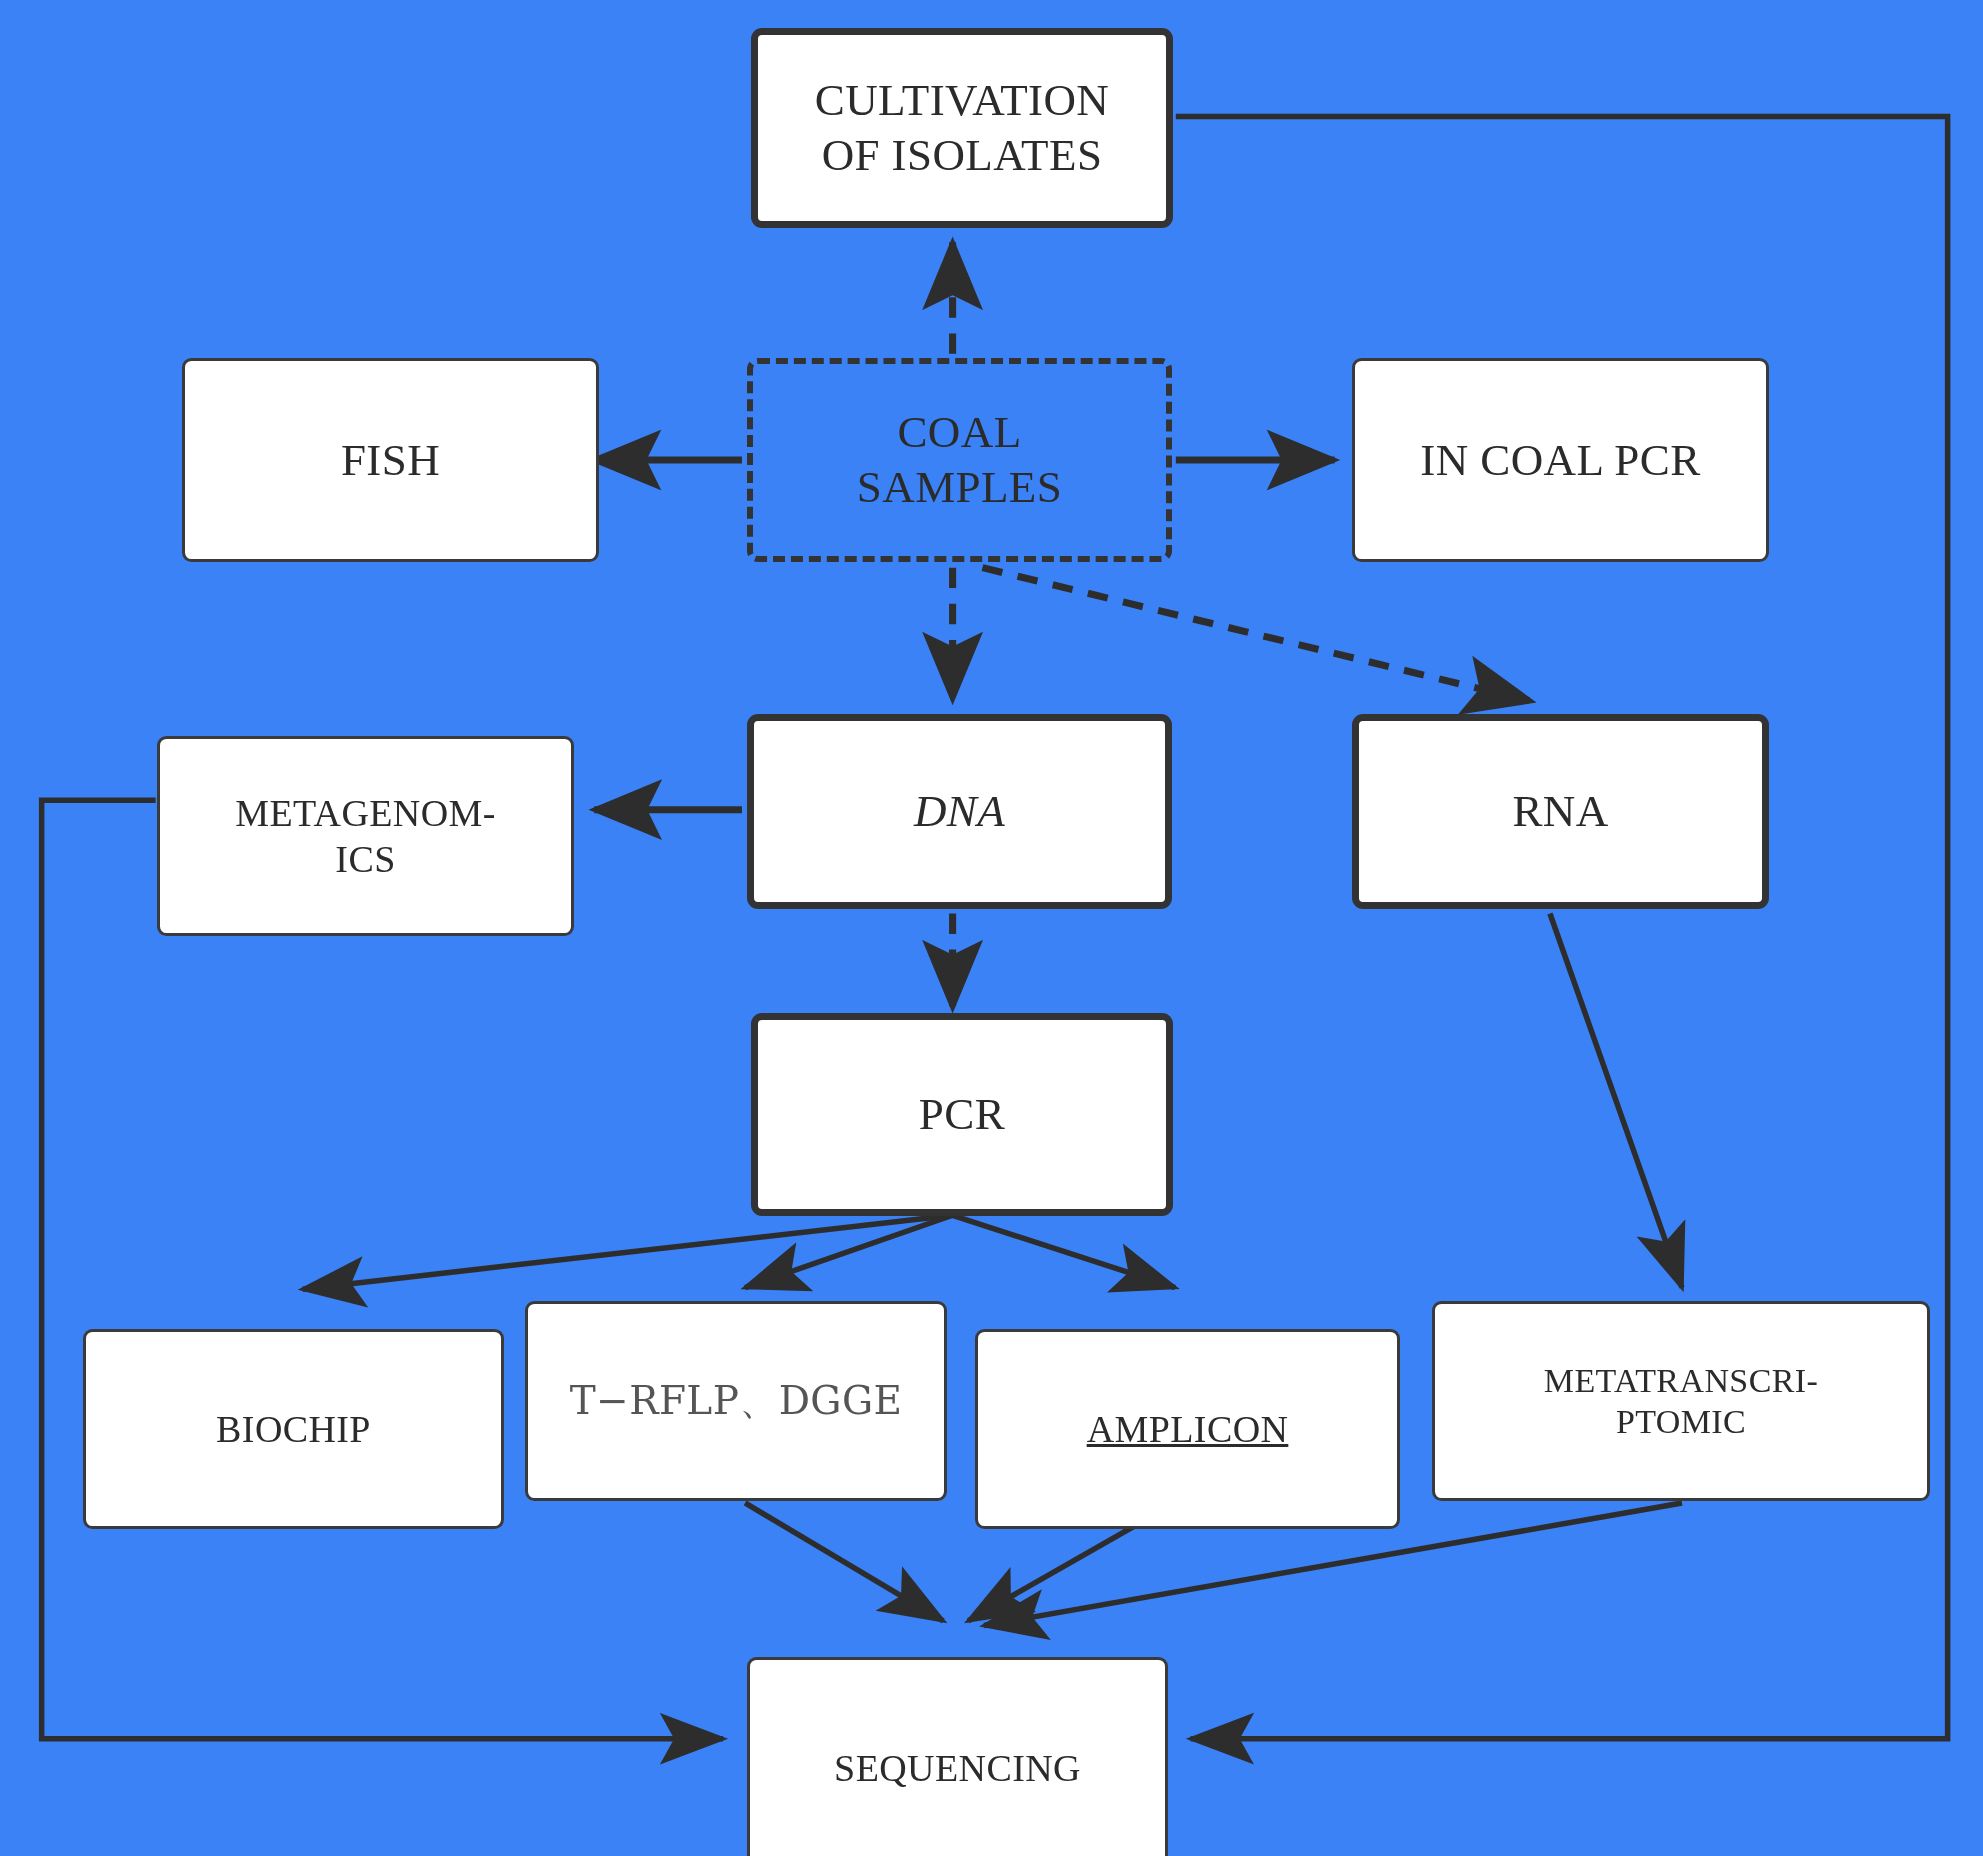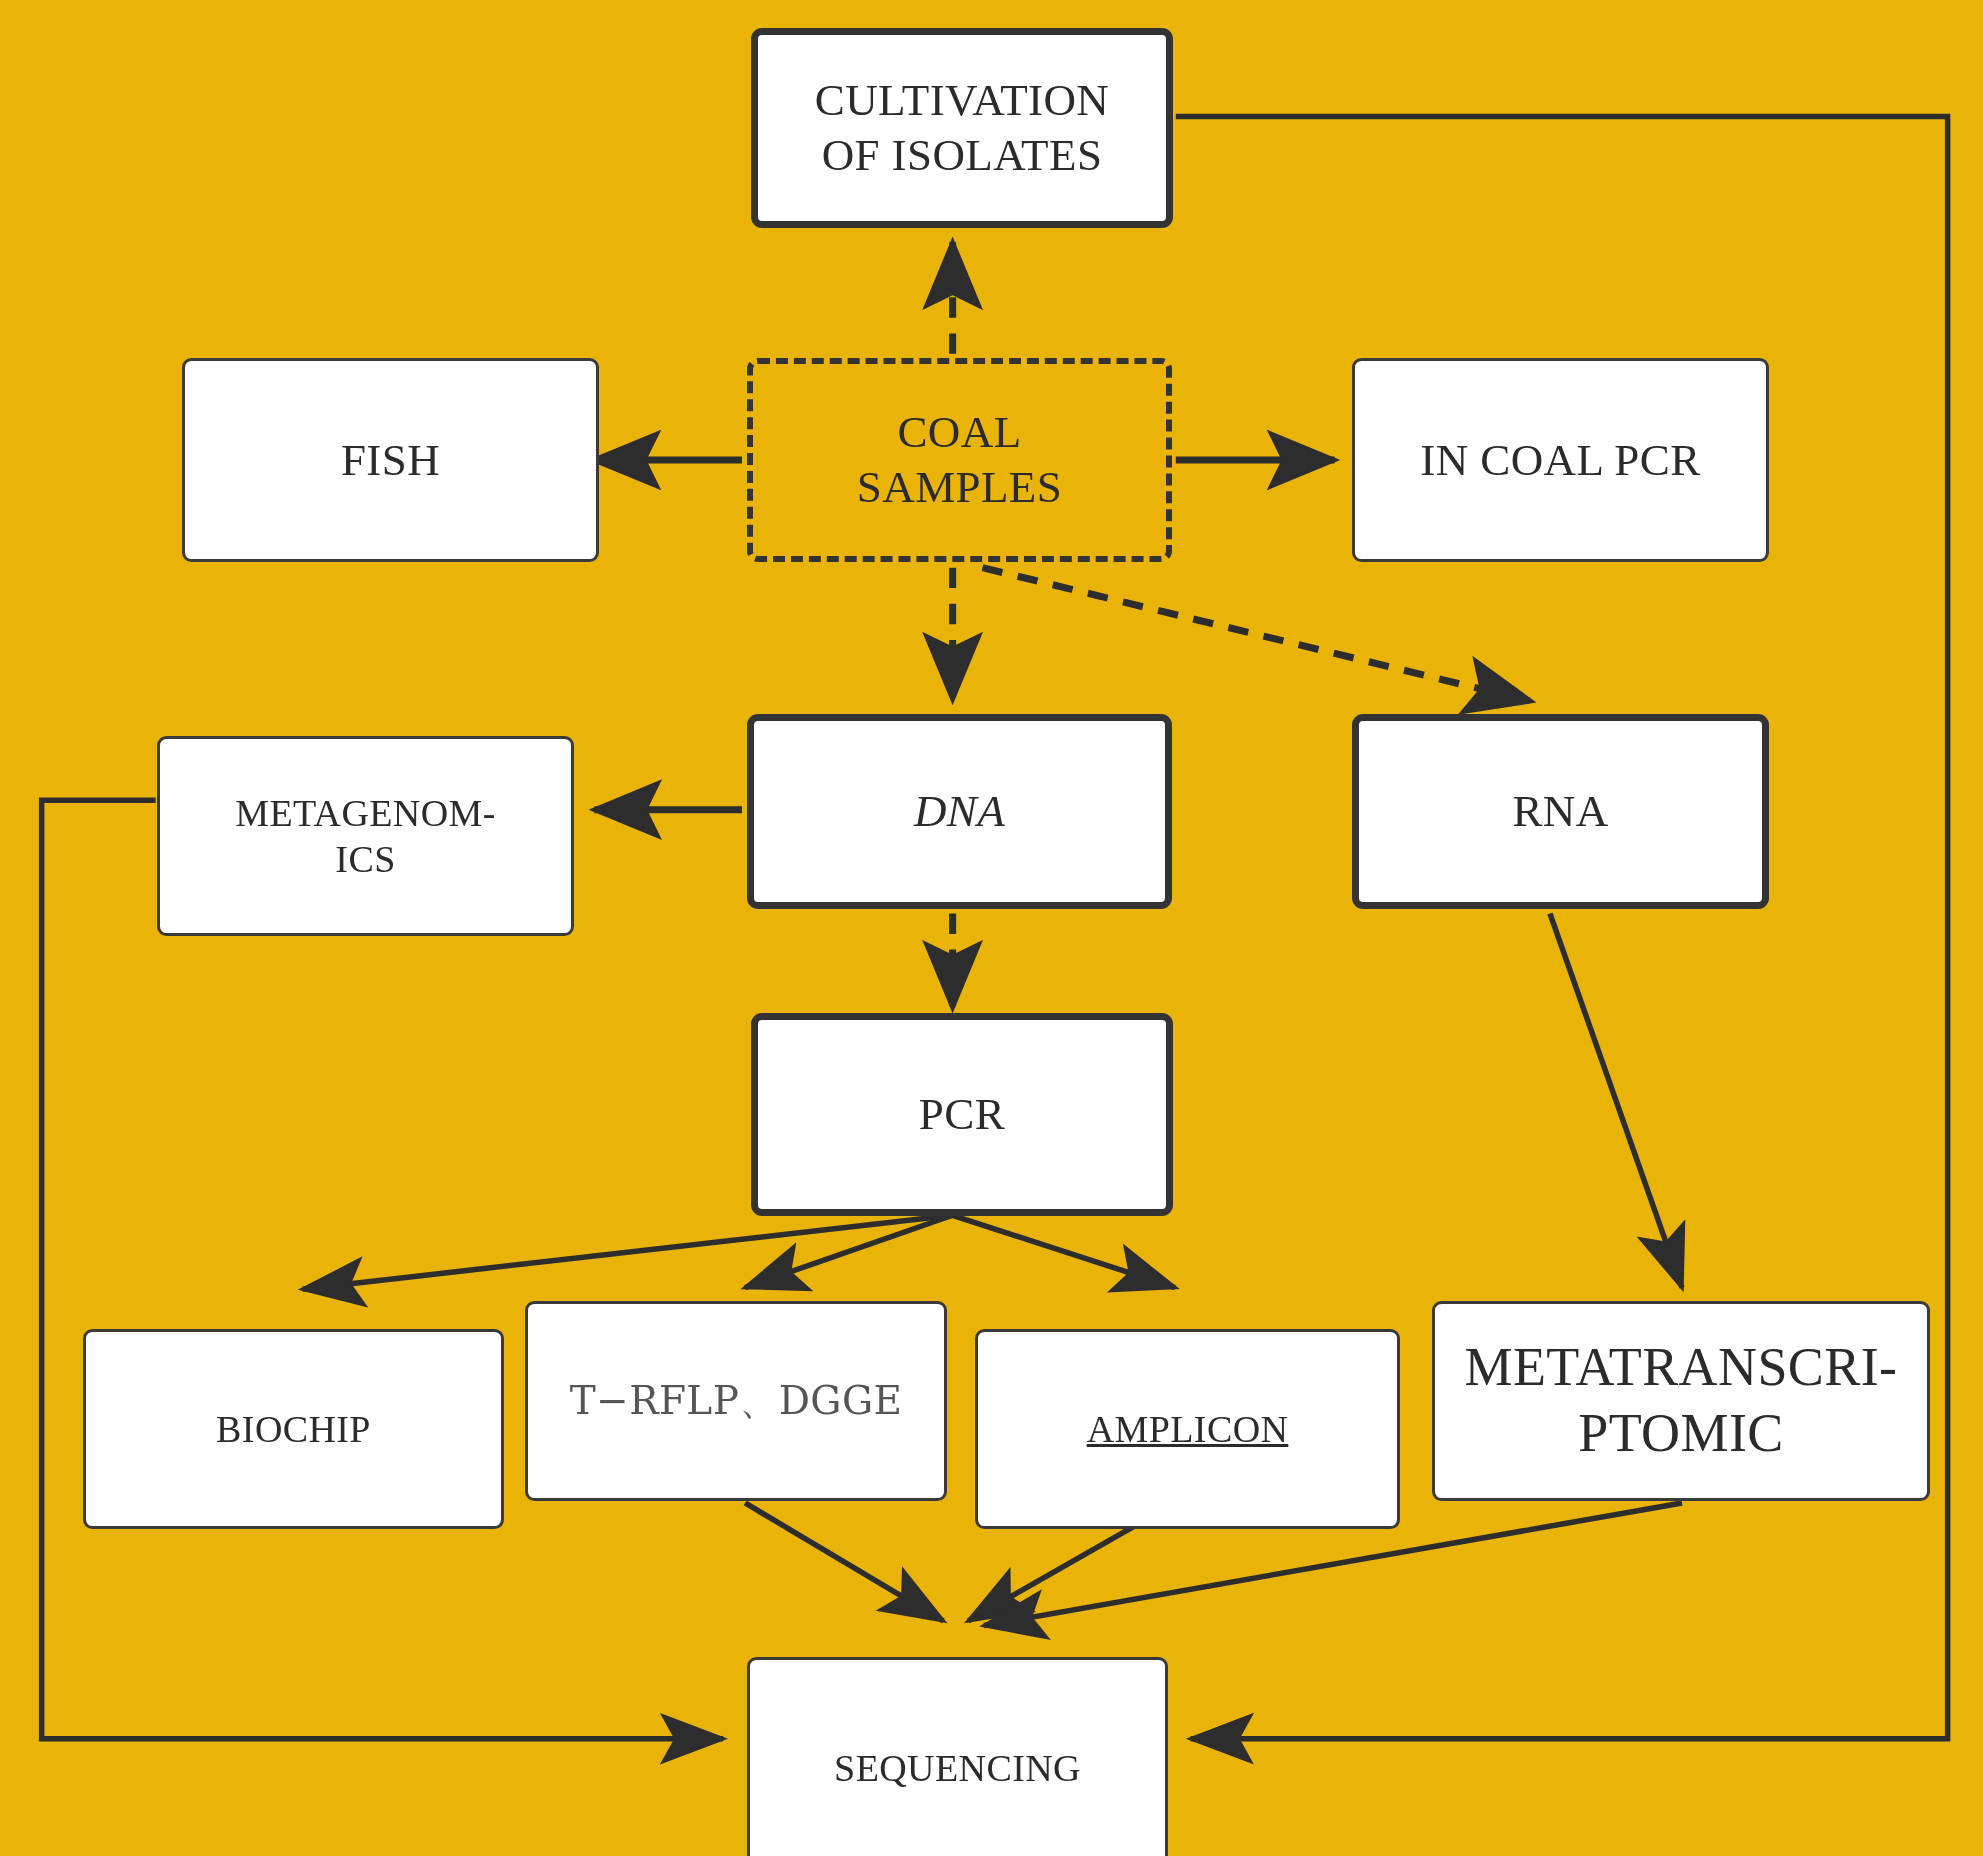--- a/index.html
+++ b/index.html
@@ -8,21 +8,21 @@
     padding: 0;
     background: #ffffff;
   }
   body {
     font-family: "Liberation Serif", "DejaVu Serif", serif;
   }
   #canvas {
     position: relative;
     width: 1983px;
     height: 1856px;
-    background: #eab308;
+    background: #3b82f6;
     overflow: hidden;
   }
   #edges {
     position: absolute;
     left: 0;
     top: 0;
     width: 1983px;
     height: 1856px;
     pointer-events: none;
   }
@@ -54,21 +54,21 @@
     border-radius: 9.4px;
   }
   .bw-dashed {
     border: 6.3px dashed #333333;
     border-radius: 11px;
     background: transparent;
   }
   
   .fs-lg  { font-size: 45px; }
   .fs-md  { font-size: 38px; margin-top: 28px; }
-  .fs-sm  { font-size: 54px; }
+  .fs-sm  { font-size: 34px; }
   .fs-mono {
     font-size: 39px;
     font-family: "DejaVu Serif", "Liberation Serif", serif;
     color: #555555;
     letter-spacing: 0.8px;
   }
 </style>
 </head>
 <body>
 

